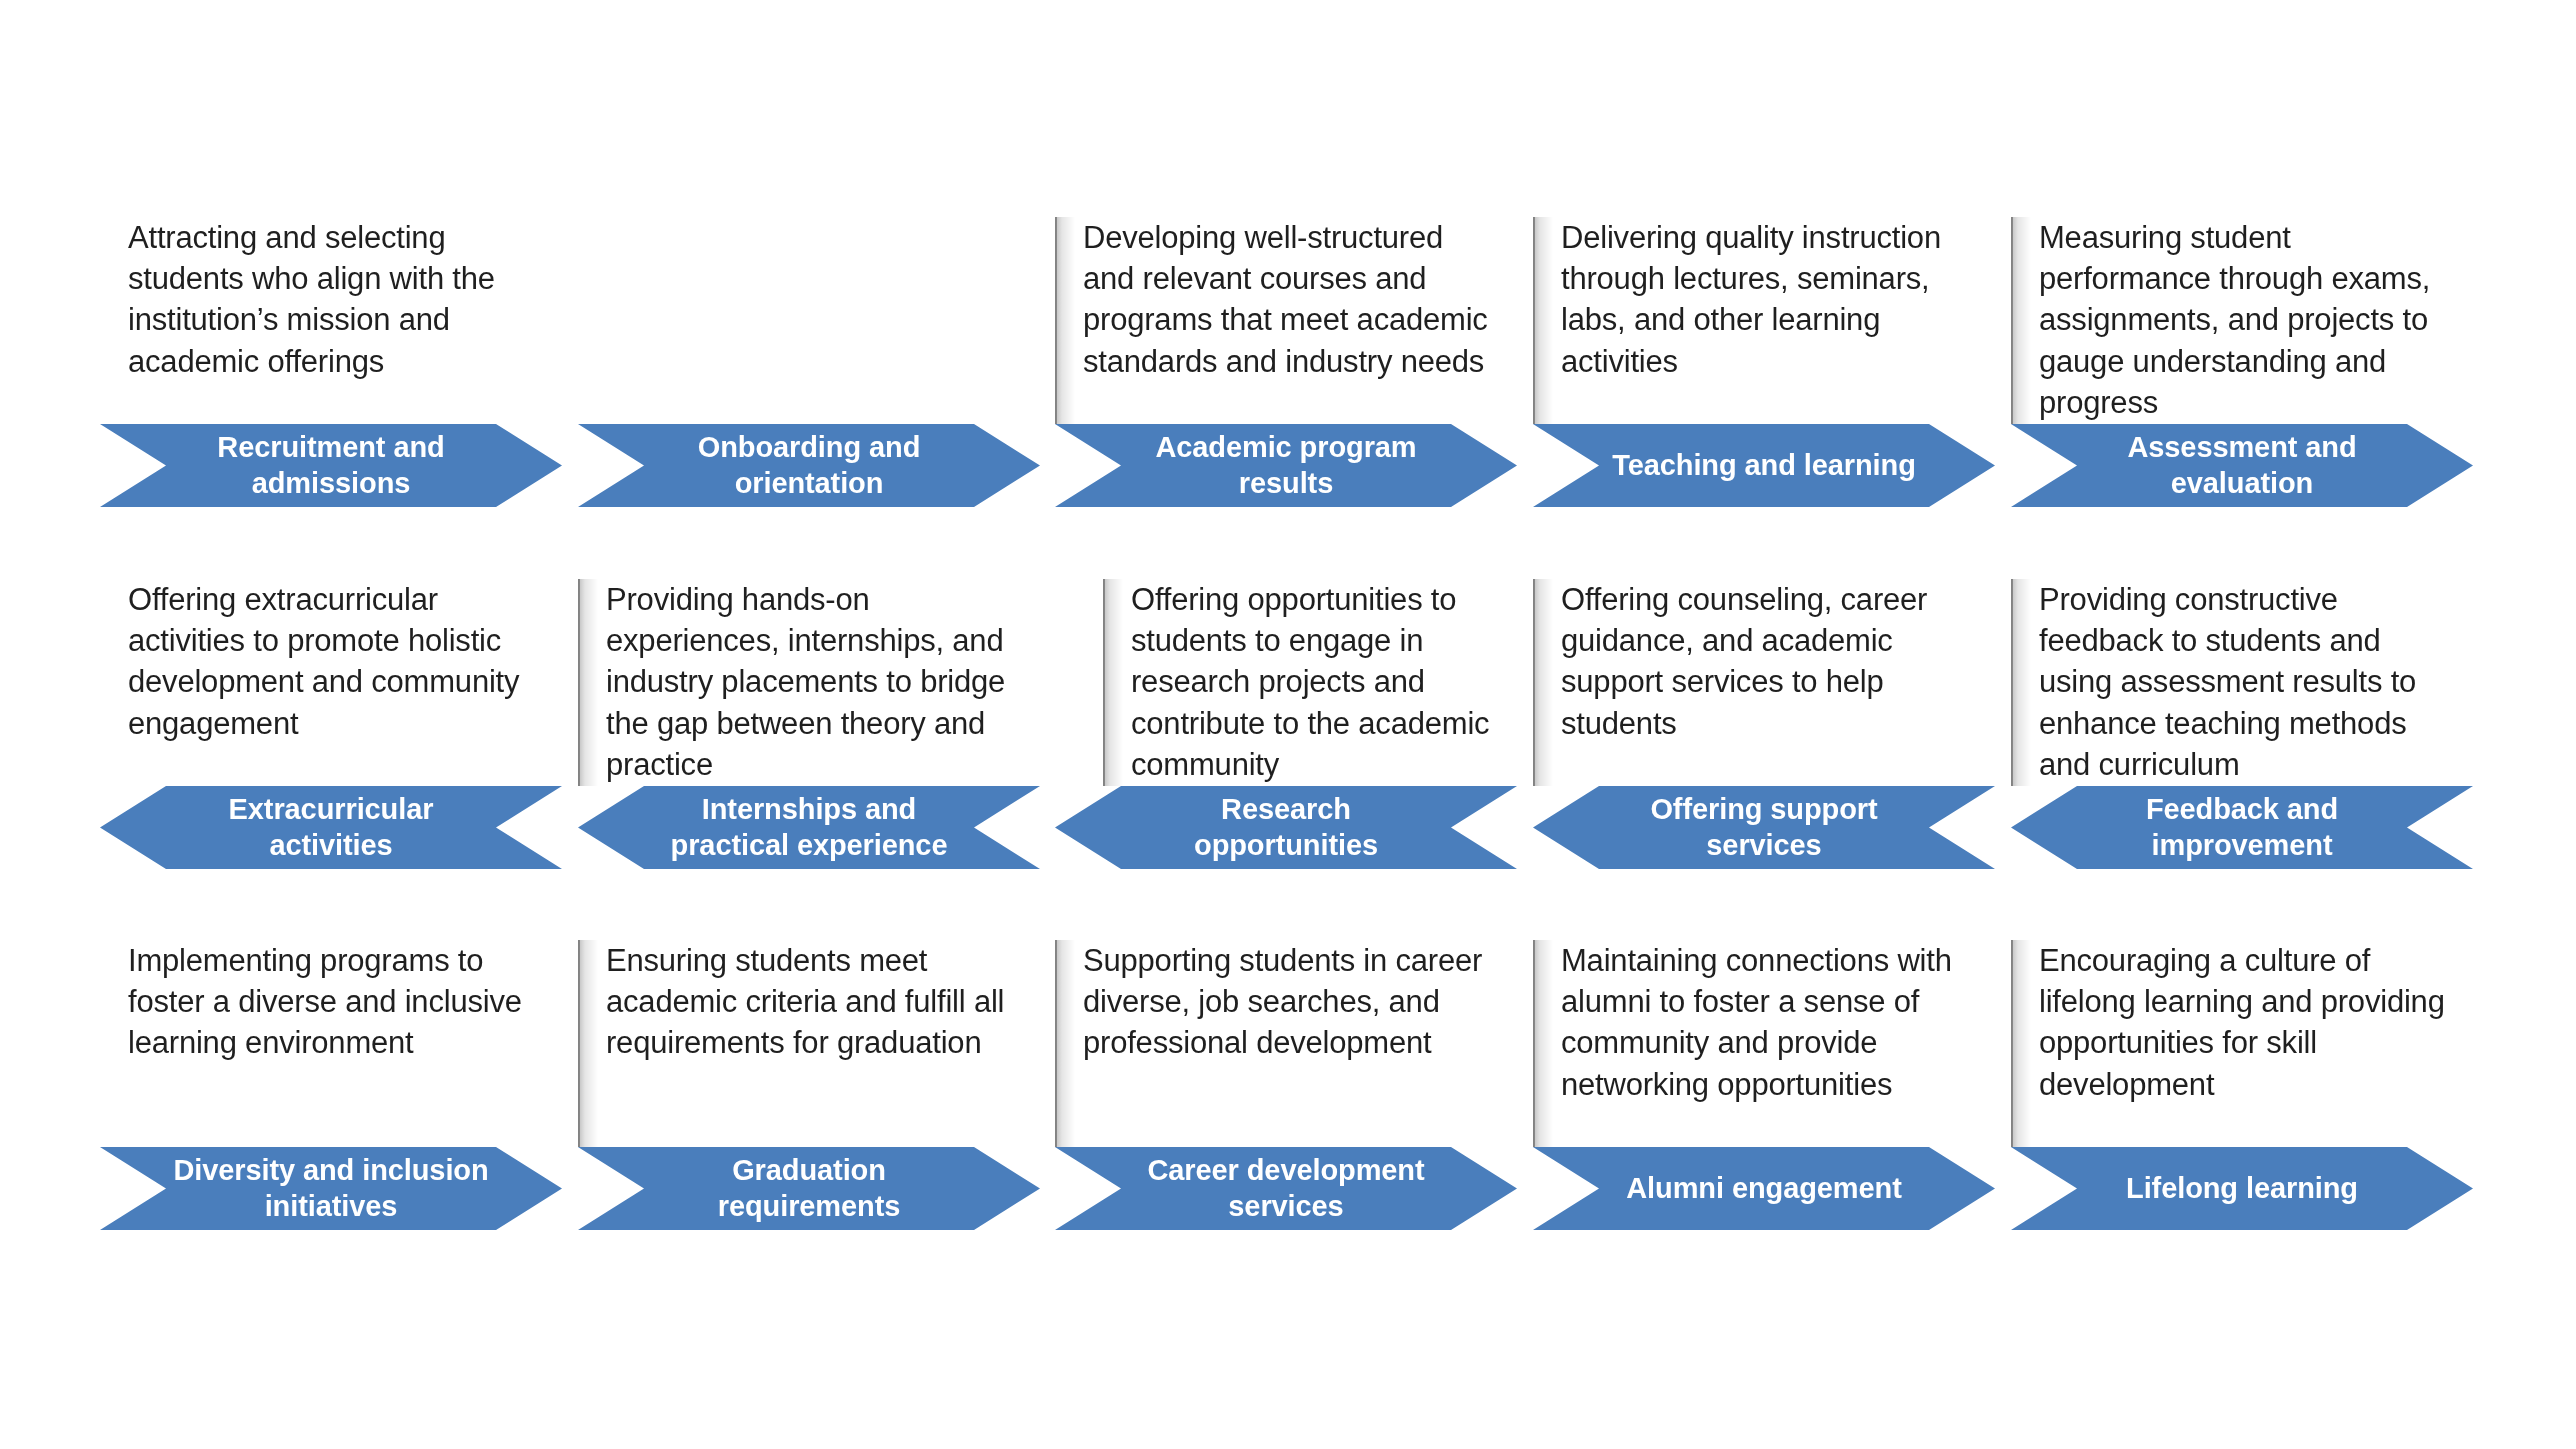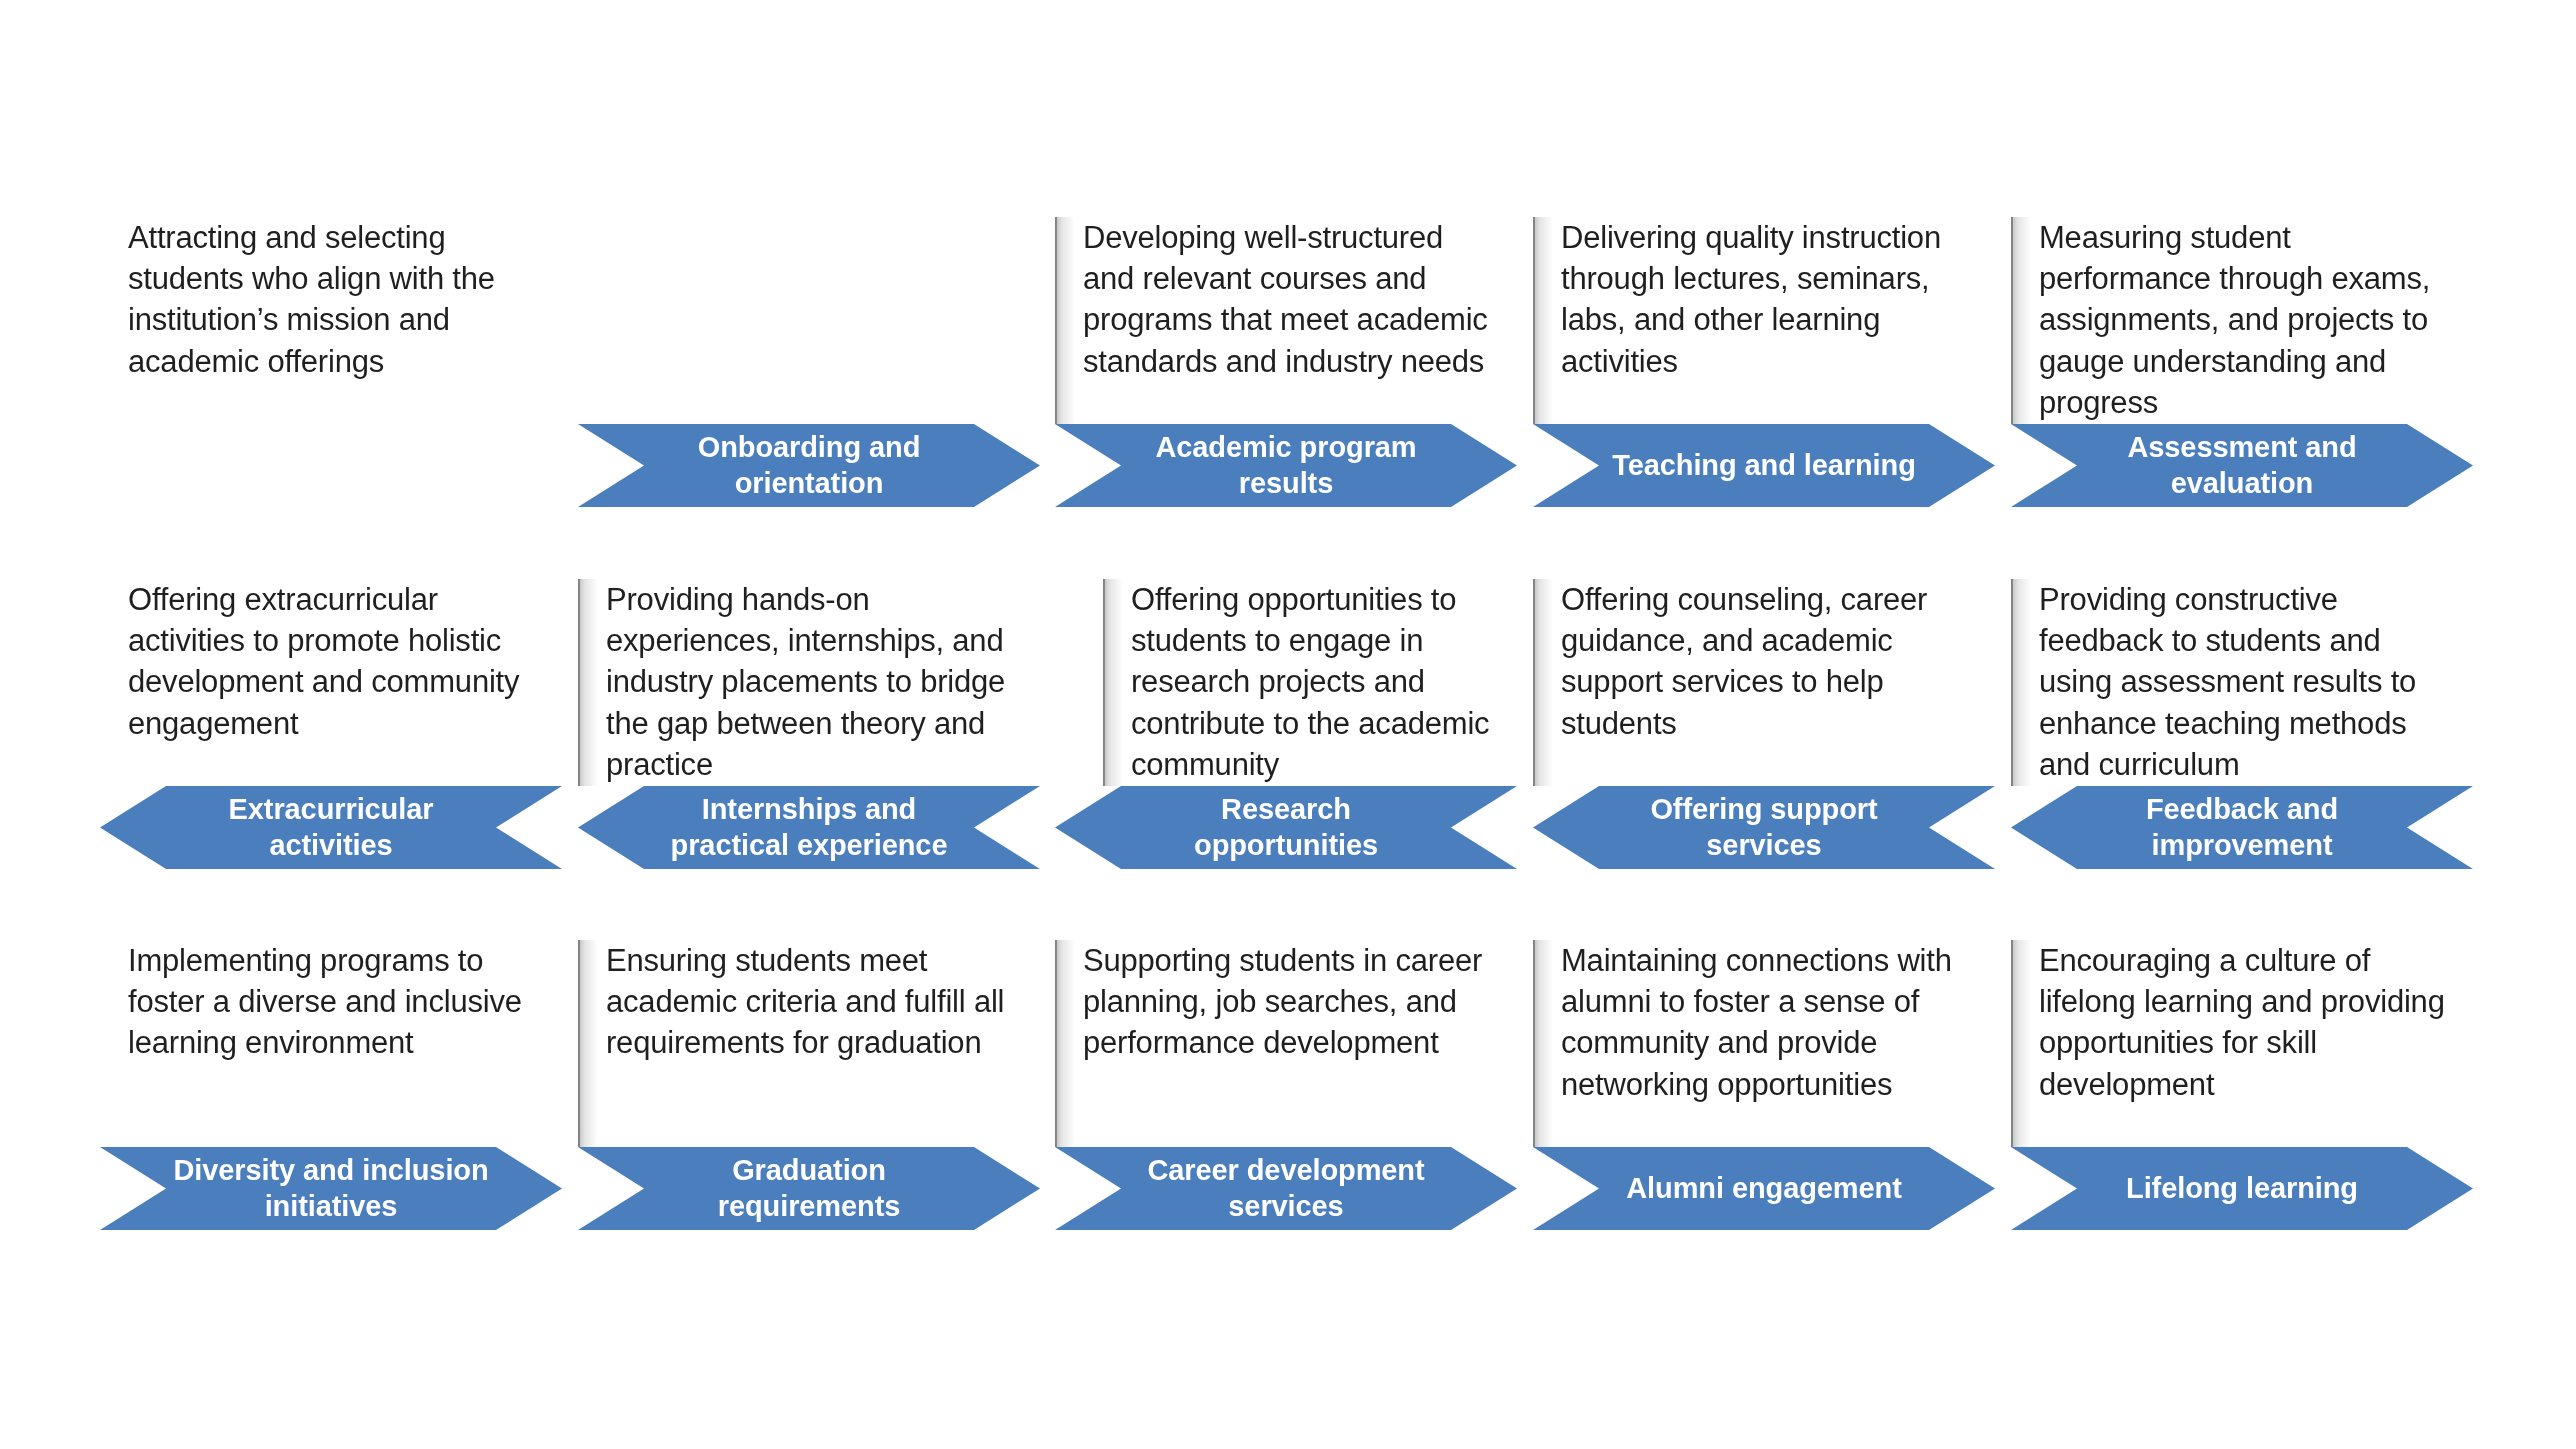--- a/index.html
+++ b/index.html
@@ -137,20 +137,25 @@
 </style>
 </head>
 <body>
 
 <div id="diagram">
     <div class="row row-0 dir-right">
       <div class="band">
         <div class="card" style="left: 0px; width: 462px;">
           <div class="desc">Attracting and selecting students who align with the institution’s mission and academic offerings</div>
         </div>
+        <div class="step" style="left: 0px; width: 462px;">
+          <div class="chev first">
+            <div class="label">Recruitment and admissions</div>
+          </div>
+        </div>
         <div class="step" style="left: 478px; width: 462px;">
           <div class="chev mid">
             <div class="label">Onboarding and orientation</div>
           </div>
         </div>
         <div class="card shadowed" style="left: 955px; width: 462px;">
           <div class="desc">Developing well-structured and relevant courses and programs that meet academic standards and industry needs</div>
         </div>
         <div class="step" style="left: 955px; width: 462px;">
           <div class="chev mid">
@@ -231,21 +236,21 @@
         </div>
         <div class="card shadowed" style="left: 478px; width: 462px;">
           <div class="desc">Ensuring students meet academic criteria and fulfill all requirements for graduation</div>
         </div>
         <div class="step" style="left: 478px; width: 462px;">
           <div class="chev mid">
             <div class="label">Graduation requirements</div>
           </div>
         </div>
         <div class="card shadowed" style="left: 955px; width: 462px;">
-          <div class="desc">Supporting students in career planning, job searches, and performance development</div>
+          <div class="desc">Supporting students in career diverse, job searches, and professional development</div>
         </div>
         <div class="step" style="left: 955px; width: 462px;">
           <div class="chev mid">
             <div class="label">Career development services</div>
           </div>
         </div>
         <div class="card shadowed" style="left: 1433px; width: 462px; margin-top: 24px;">
           <div class="desc">Maintaining connections with alumni to foster a sense of community and provide networking opportunities</div>
         </div>
         <div class="step" style="left: 1433px; width: 462px;">

